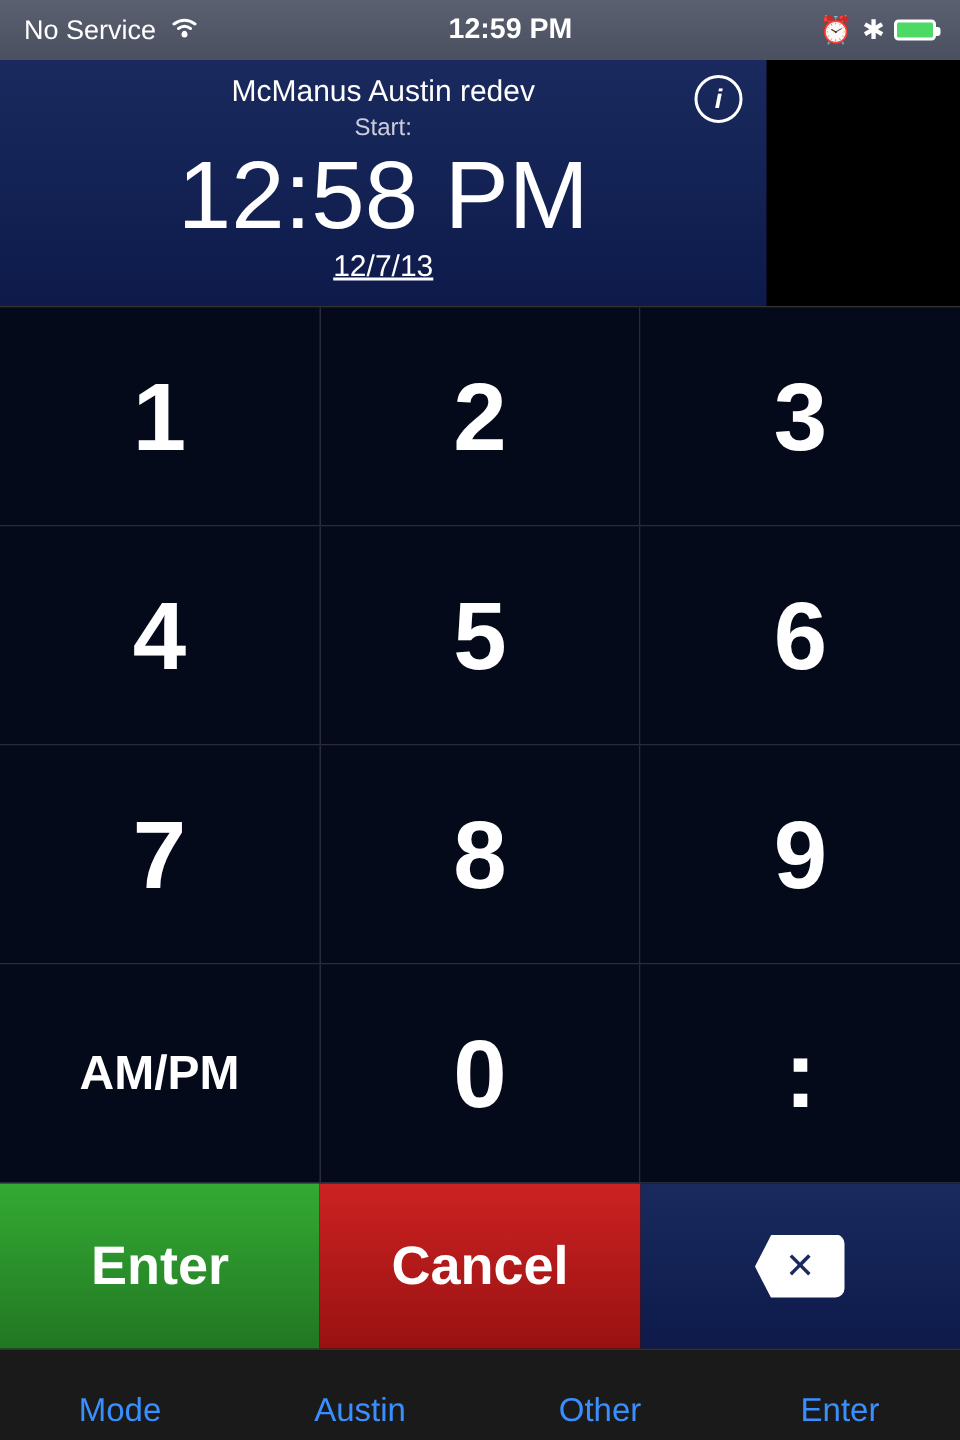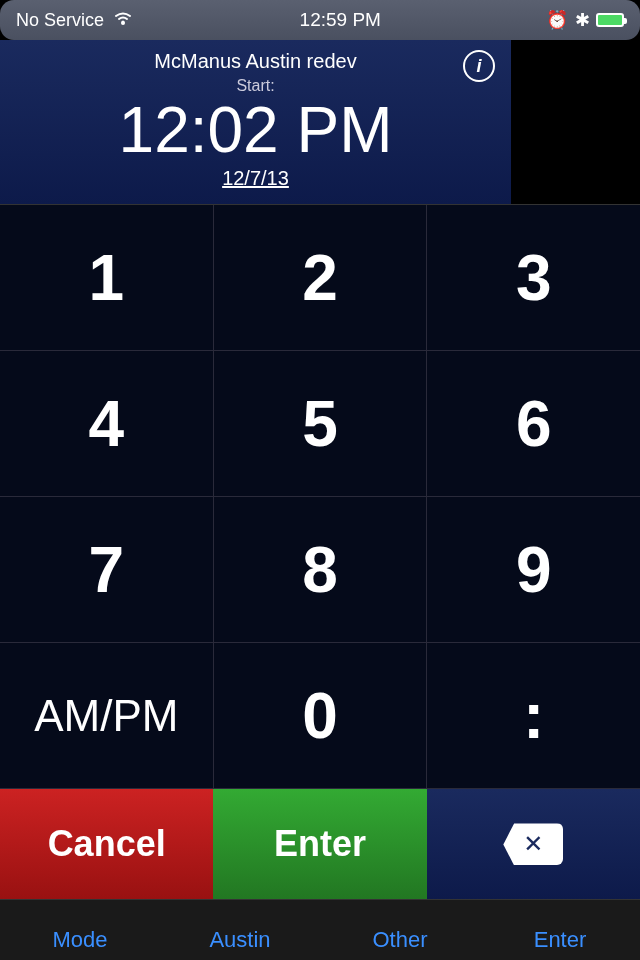--- a/index.html
+++ b/index.html
@@ -18,31 +18,30 @@
       width: 640px;
       height: 40px;
       background: linear-gradient(to bottom, #5a6070, #4a5060);
       display: flex;
       align-items: center;
       justify-content: space-between;
       padding: 0 16px;
       color: #fff;
       font-size: 18px;
       font-weight: 500;
-      border-radius: 14px;
     }
 
     #status-left {
       display: flex;
       align-items: center;
       gap: 8px;
     }
 
     #status-center {
-      font-weight: 400;
+      font-weight: 700;
       font-size: 19px;
     }
 
     #status-right {
       display: flex;
       align-items: center;
       gap: 6px;
     }
 
     .battery-icon {
@@ -146,22 +145,22 @@
       cursor: pointer;
       background: #050a1a;
       user-select: none;
     }
 
     .keypad-cell:last-child {
       border-right: none;
     }
 
     .cell-ampm {
-      font-size: 44px;
-      font-weight: normal;
+      font-size: 32px;
+      font-weight: bold;
     }
 
     
     #action-bar {
       display: flex;
       width: 640px;
       height: 110px;
     }
 
     #cancel-btn {
@@ -259,21 +258,21 @@
     <span>✱</span>
     <div class="battery-icon"></div>
   </div>
 </div>
 
 <div id="header">
   <div id="app-title">McManus Austin redev</div>
   <div id="info-button">i</div>
   <div>
     <span id="start-label">Start:</span>
-    <span id="time-display">12:02 PM</span>
+    <span id="time-display">12:58 PM</span>
   </div>
   <div id="date-display">12/7/13</div>
 </div>
 
 <div id="keypad">
   <div class="keypad-row">
     <div class="keypad-cell">1</div>
     <div class="keypad-cell">2</div>
     <div class="keypad-cell">3</div>
   </div>
@@ -288,22 +287,22 @@
     <div class="keypad-cell">9</div>
   </div>
   <div class="keypad-row">
     <div class="keypad-cell cell-ampm">AM/PM</div>
     <div class="keypad-cell">0</div>
     <div class="keypad-cell">:</div>
   </div>
 </div>
 
 <div id="action-bar">
+  <div id="enter-btn">Enter</div>
   <div id="cancel-btn">Cancel</div>
-  <div id="enter-btn">Enter</div>
   <div id="backspace-btn">
     <div class="backspace-shape">✕</div>
   </div>
 </div>
 
 <div id="tab-bar">
   <div class="tab-item">
     <span>Mode</span>
   </div>
   <div class="tab-item">

